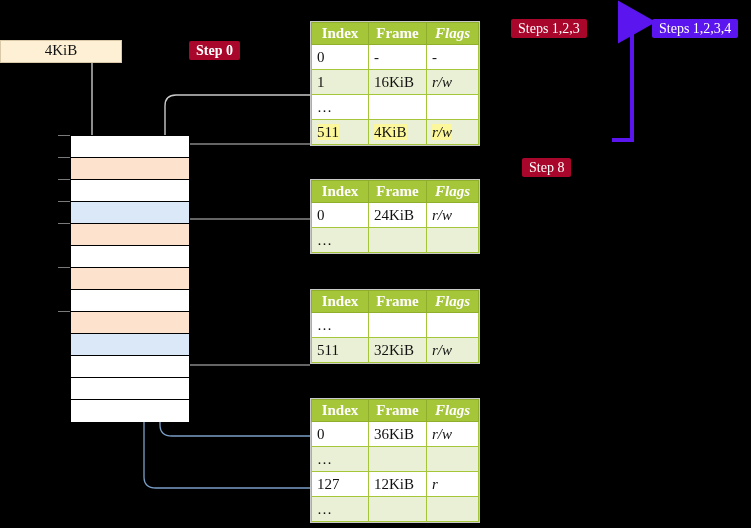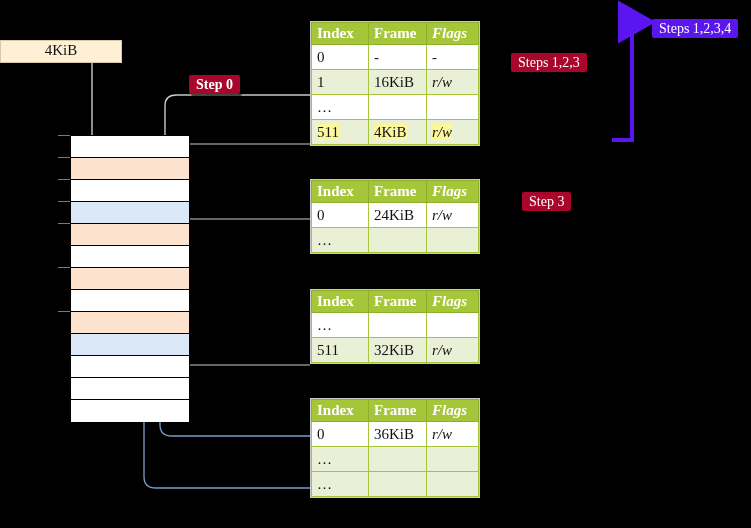--- a/index.html
+++ b/index.html
@@ -52,41 +52,41 @@
     position:absolute;
     color:#fff;
     font-size:14px;
     line-height:19px;
     height:19px;
     padding:0 7px;
     white-space:nowrap;
     border-radius:2px;
     box-shadow:2px 2px 0 rgba(0,0,0,0.55);
   }
-  .badge.red{background:#a8062a;margin-top:34px;}
+  .badge.red{background:#a8062a;}
   .badge.violet{background:#5b16ef;}
 
   
   .ptable{
     position:absolute;
     border:1px solid #c9c9c9;
     background:#fff;
     box-sizing:border-box;
   }
   .ptable table{
     border-collapse:collapse;
     width:100%;
     table-layout:fixed;
   }
   .ptable th{
     background:#a6c639;
     color:#fff;
     font-weight:bold;
     font-size:15px;
-    text-align:left;
+    text-align:center;
     padding:2px 5px;
     border:1px solid #8fae2c;
     height:22px;
     box-sizing:border-box;
   }
   .ptable td{
     font-size:15px;
     color:#111;
     text-align:left;
     padding:2px 5px;
@@ -193,21 +193,21 @@
       <div class="tick" style="left: 58px; top: 201px;"></div>
       <div class="tick" style="left: 58px; top: 223px;"></div>
       <div class="tick" style="left: 58px; top: 267px;"></div>
       <div class="tick" style="left: 58px; top: 311px;"></div>
     </div>
 
   <div id="badges">
       <div class="badge red" style="left: 189px; top: 41px; font-weight: bold;">Step 0</div>
       <div class="badge red" style="left: 511px; top: 19px;">Steps 1,2,3</div>
       <div class="badge violet" style="left: 652px; top: 19px;">Steps 1,2,3,4</div>
-      <div class="badge red" style="left: 522px; top: 158px;">Step 3</div>
+      <div class="badge red" style="left: 522px; top: 158px;">Step 8</div>
     </div>
 
   <div id="tables">
       <div class="ptable" style="left: 310px; top: 21px; width: 170px;">
         <table>
           <thead>
             <tr>
               <th class="col-i">Index</th>
               <th class="col-f">Frame</th>
               <th class="col-g">Flags</th>
@@ -296,20 +296,25 @@
             <tr>
               <td class="col-i"><span>0</span></td>
               <td class="col-f"><span>36KiB</span></td>
               <td class="col-g"><span>r/w</span></td>
             </tr>
             <tr class="alt">
               <td class="col-i"><span>…</span></td>
               <td class="col-f"></td>
               <td class="col-g"></td>
             </tr>
+            <tr>
+              <td class="col-i"><span>127</span></td>
+              <td class="col-f"><span>12KiB</span></td>
+              <td class="col-g"><span>r</span></td>
+            </tr>
             <tr class="alt">
               <td class="col-i"><span>…</span></td>
               <td class="col-f"></td>
               <td class="col-g"></td>
             </tr>
           </tbody>
         </table>
       </div>
     </div>
 

